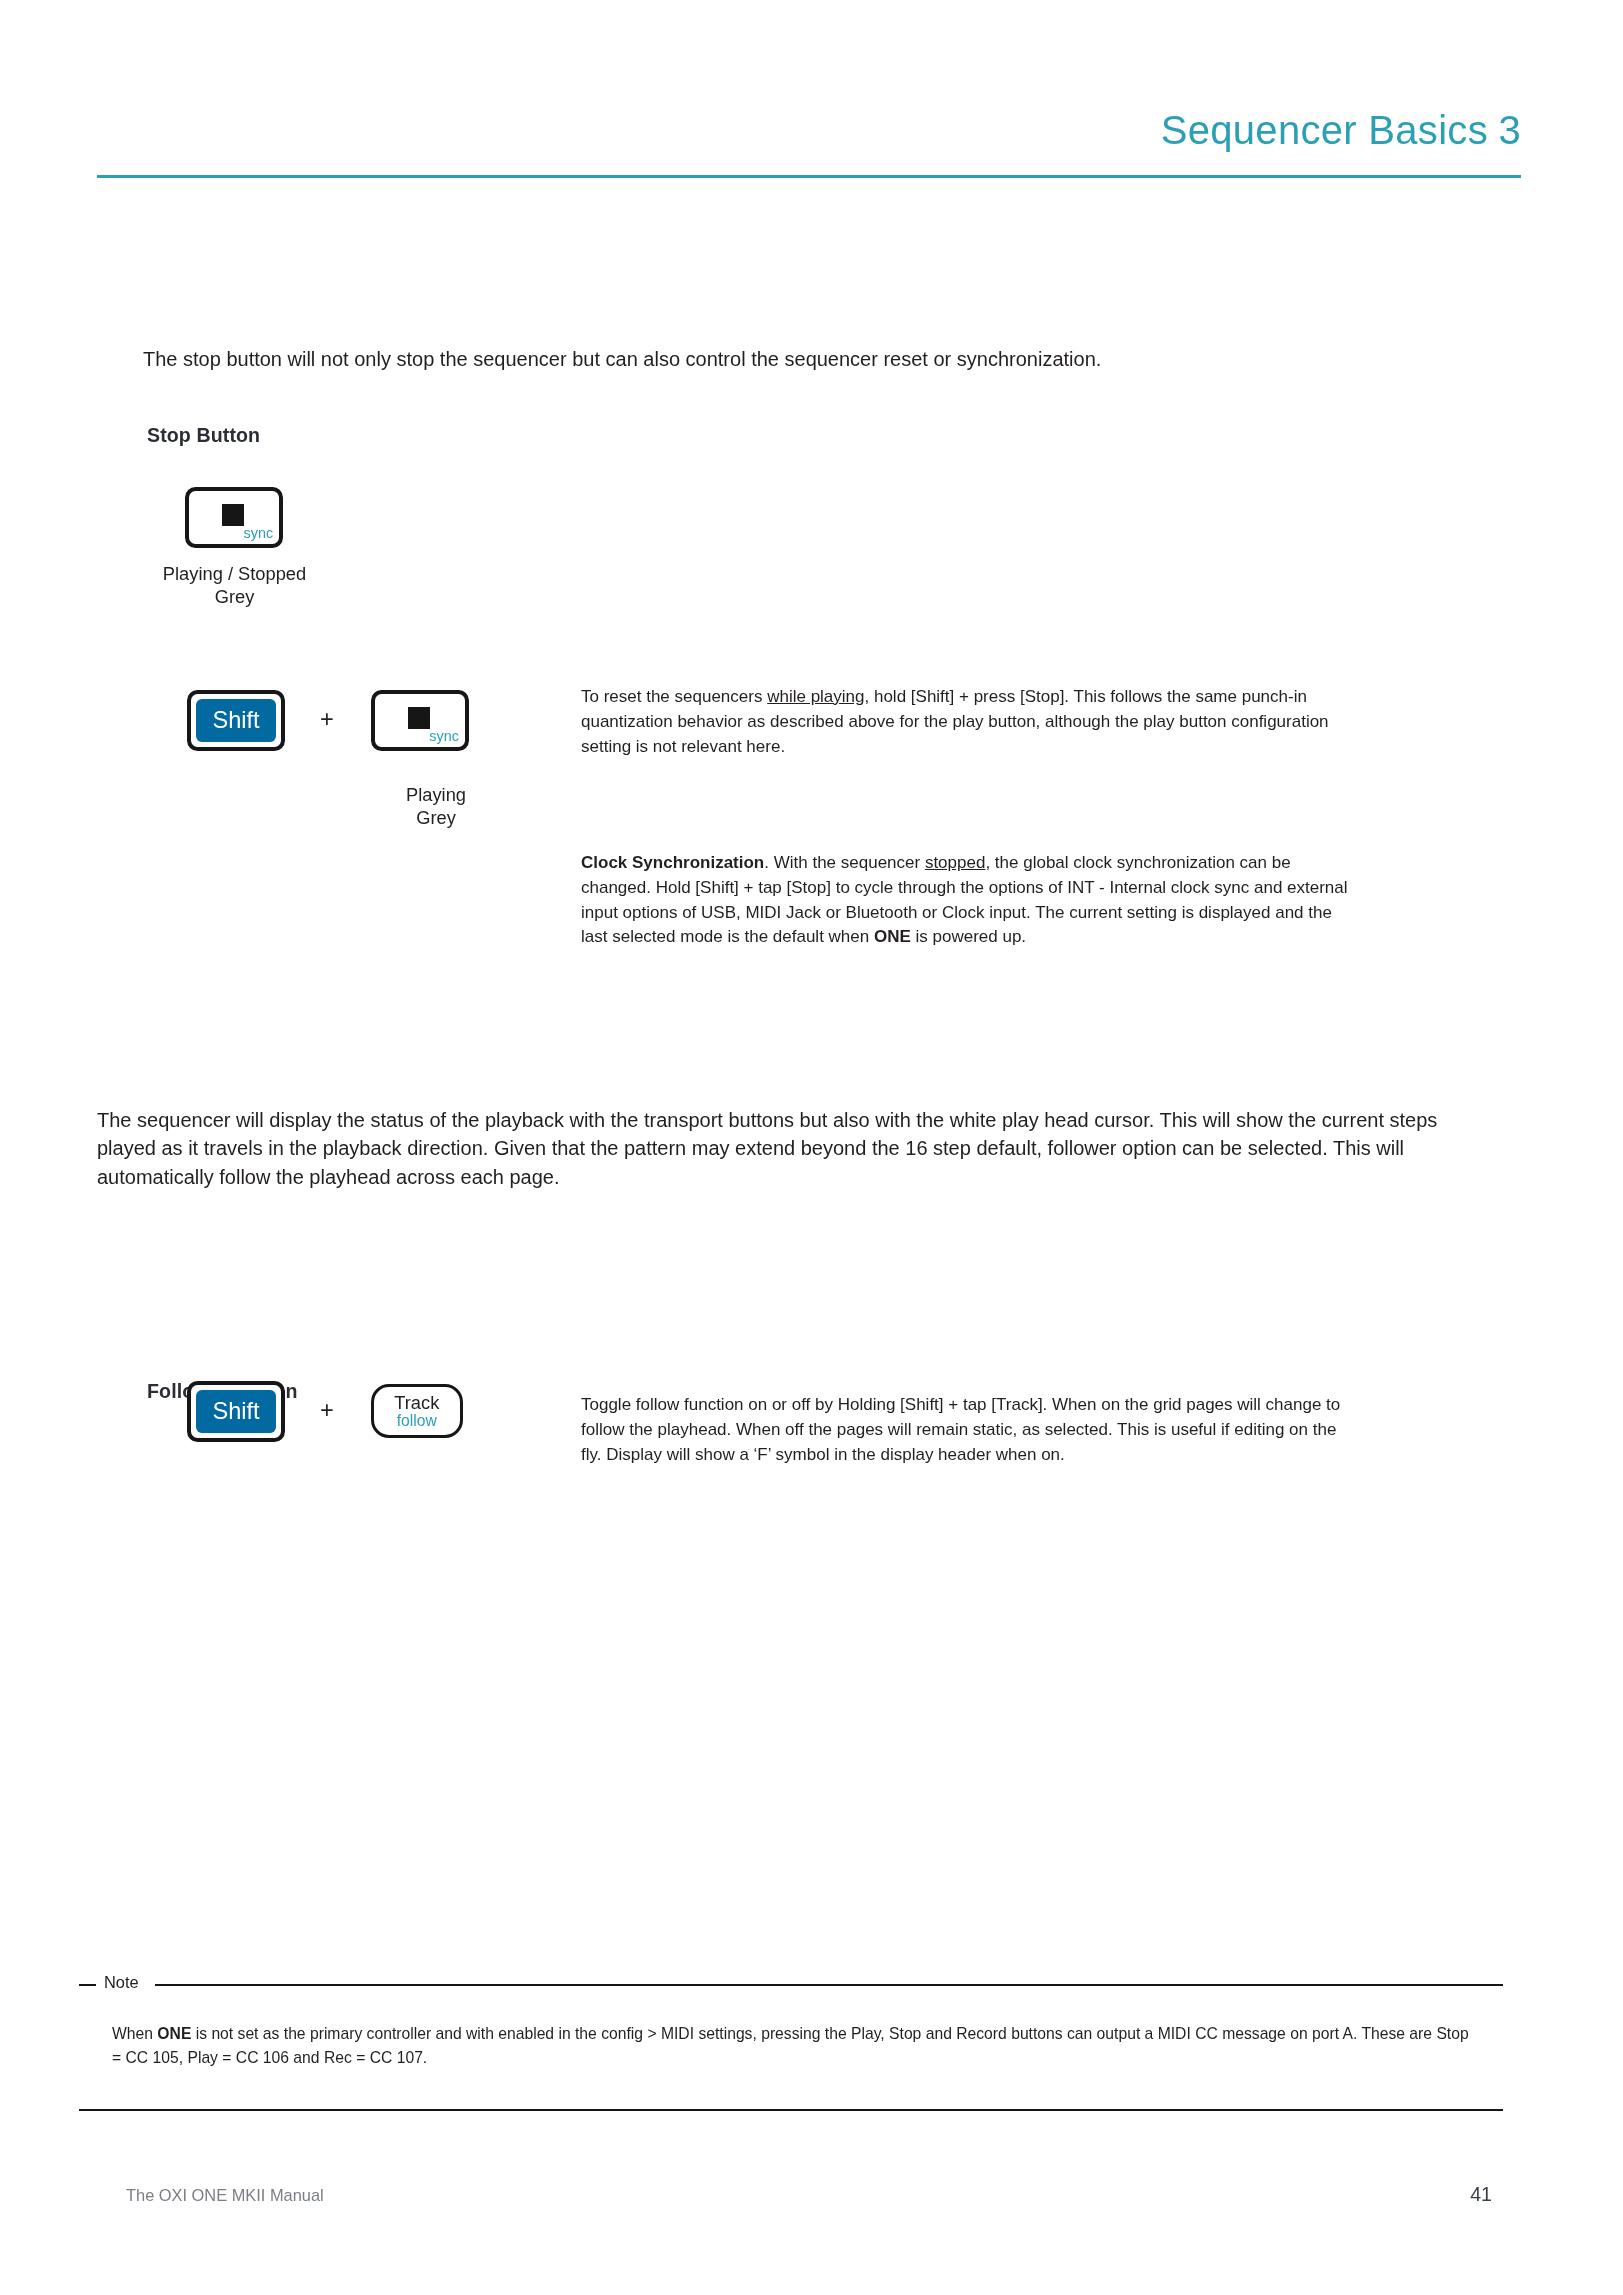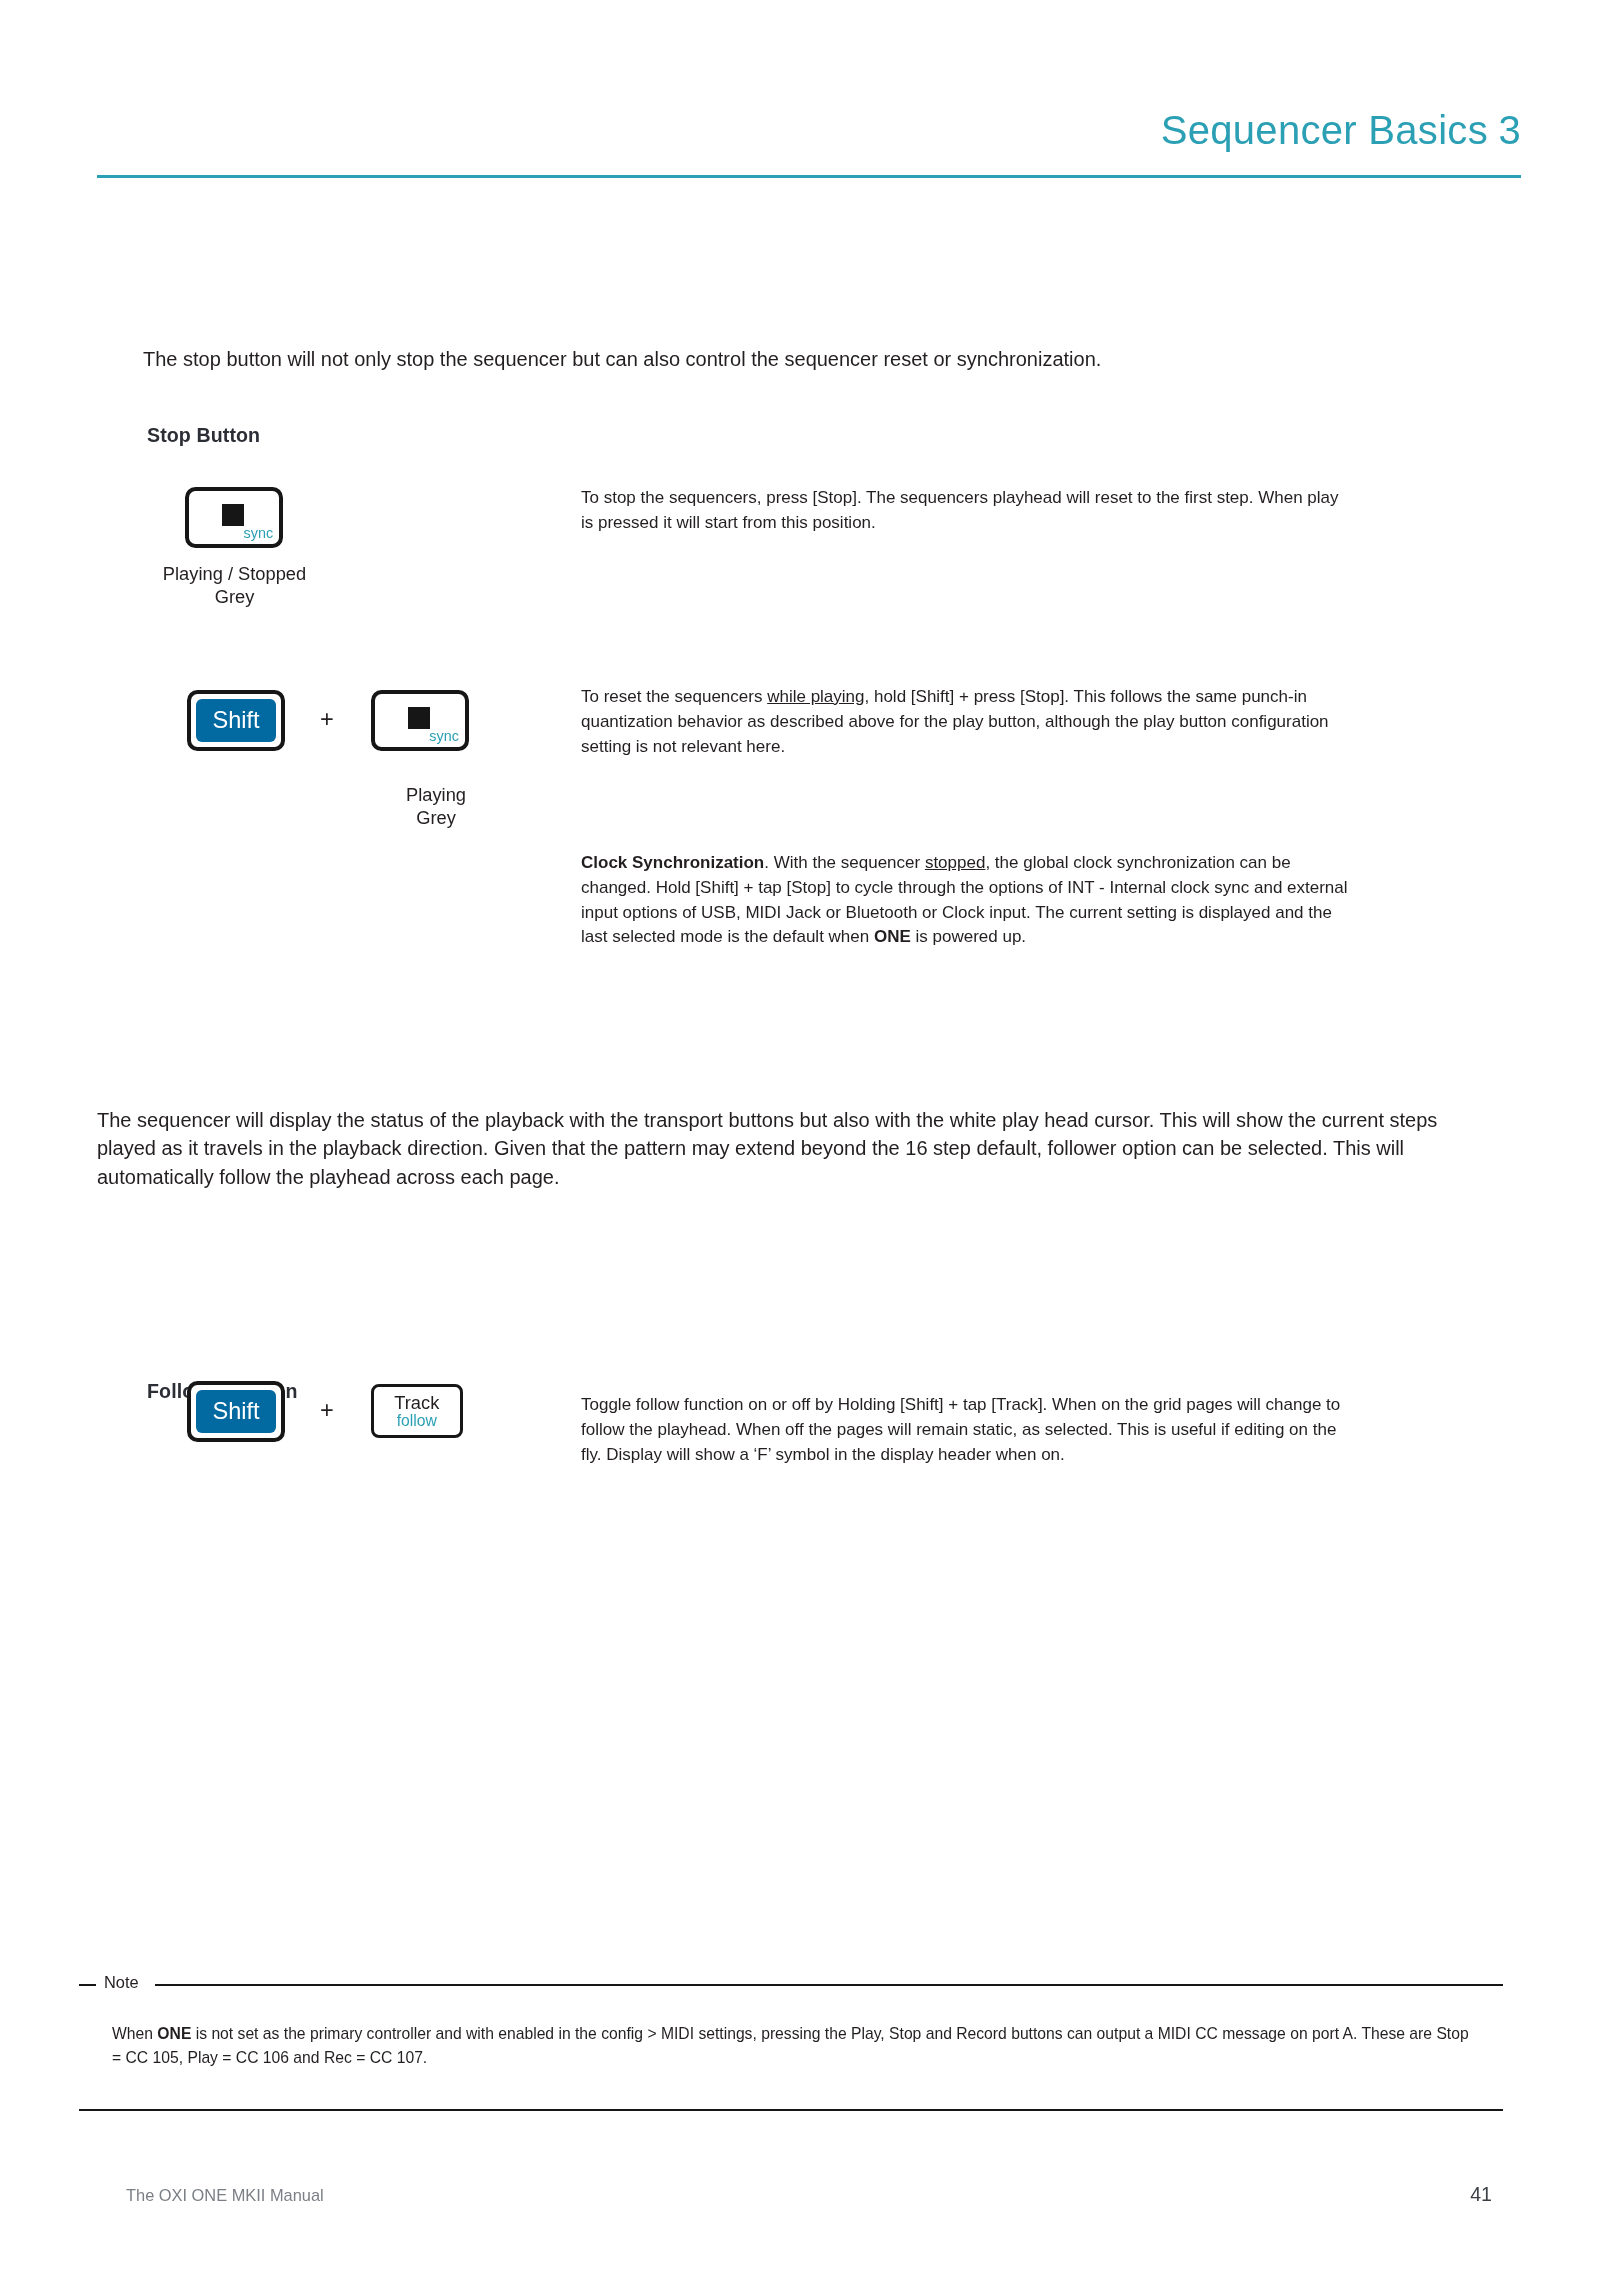--- a/index.html
+++ b/index.html
@@ -123,21 +123,21 @@
     color: #ffffff;
     font-size: 23.6px;
     line-height: 1;
   }
 
   
   .track-btn {
     position: relative;
     box-sizing: border-box;
     border: 3.3px solid #161616;
-    border-radius: 8px;
+    border-radius: 18px;
     background: #ffffff;
     display: flex;
     flex-direction: column;
     align-items: center;
     justify-content: center;
   }
   .track-btn .t-main {
     font-size: 18.3px;
     color: #231f20;
     line-height: 1.05;
@@ -274,21 +274,20 @@
   <div class="keyrow" style="left:185px; top:487px;">
     <div class="hw-btn" style="width:98px; height:61px;">
       <div class="stop-square" style="width:22px; height:22px; left:33px; top:13px;"></div>
       <div class="sub-label" style="right:5.9px; bottom:3.9px;">sync</div>
     </div>
   </div>
   <div class="caption" style="left:120px; top:562px; width:229px;">Playing / Stopped
 Grey</div>
 
   <div class="desc" style="top:486px;">
-    <p>To stop the sequencers, press [Stop]. The sequencers playhead will reset to the first step. When play is pressed it will start from this position.</p>
   </div>
 
   <div class="keyrow" style="left:187px; top:690px;">
     <div class="shift-key" style="width:98px; height:61px;">
       <div class="face">Shift</div>
     </div>
     <div class="plus-sign" style="margin:18.3px 0 0 35px;">+</div>
     <div class="hw-btn" style="width:98px; height:61px; margin:0 0 0 37px;">
       <div class="stop-square" style="width:22px; height:22px; left:33px; top:13px;"></div>
       <div class="sub-label" style="right:5.9px; bottom:3.9px;">sync</div>

